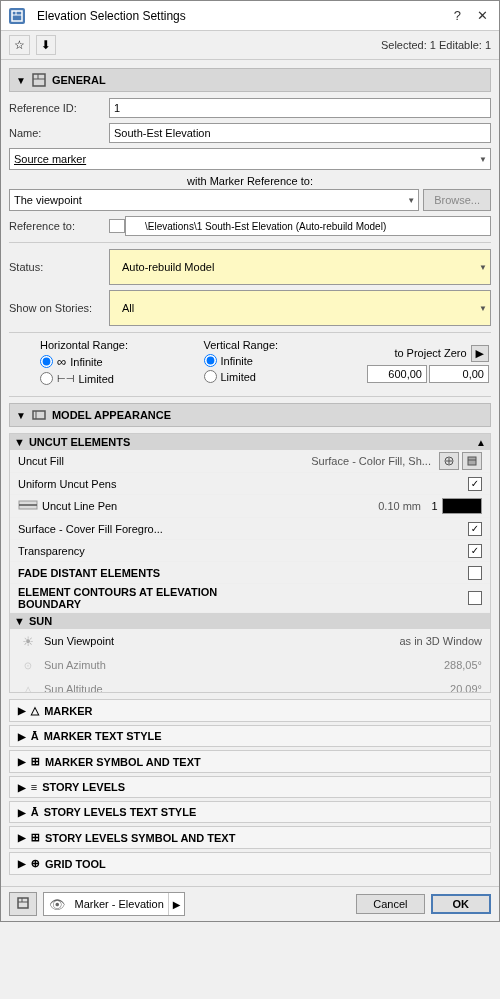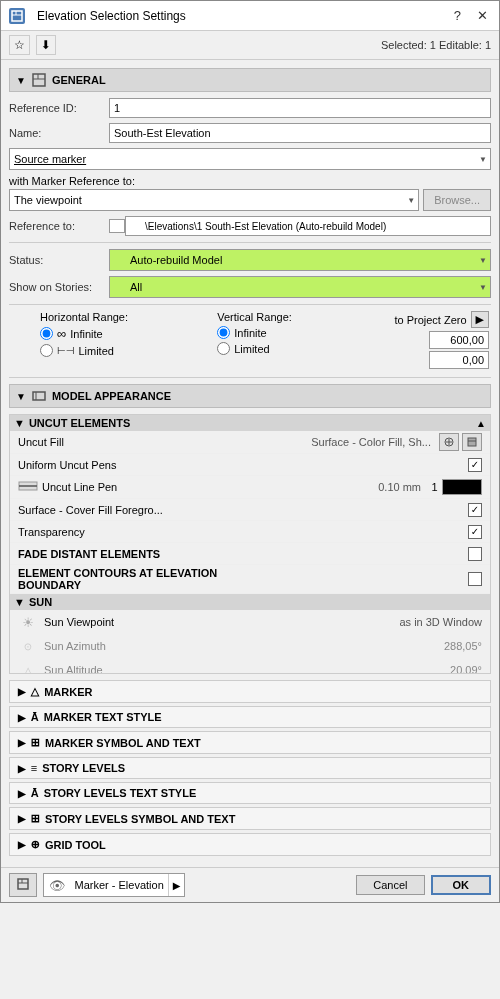--- a/index.html
+++ b/index.html
@@ -104,20 +104,21 @@
       width: 16px;
       height: 16px;
       display: inline-flex;
       align-items: center;
       justify-content: center;
     }
     .form-row {
       display: flex;
       align-items: center;
       margin-bottom: 5px;
+      justify-content: center;
     }
     .form-label {
       min-width: 100px;
       color: #333;
       font-size: 11px;
     }
     .form-input {
       flex: 1;
       border: 1px solid #999;
       padding: 2px 4px;
@@ -126,24 +127,24 @@
       height: 20px;
     }
     .select-wrapper {
       flex: 1;
       position: relative;
       display: flex;
     }
     .select-wrapper select {
       width: 100%;
       border: 1px solid #999;
-      padding: 2px 20px;
-      font-size: 11px;
-      background: #bef264;
-      height: 22px;
+      padding: 2px 12px;
+      font-size: 11px;
+      background: #fef9c3;
+      height: 36px;
       appearance: none;
       -webkit-appearance: none;
     }
     .select-wrapper::after {
       content: '▼';
       position: absolute;
       right: 4px;
       top: 50%;
       transform: translateY(-50%);
       font-size: 8px;
@@ -464,21 +465,21 @@
       width: 20px;
       height: 20px;
       display: flex;
       align-items: center;
       justify-content: center;
       font-size: 13px;
       color: #aaa;
     }
     .range-inputs {
       display: flex;
-      flex-direction: column;
+      flex-direction: row;
       gap: 2px;
     }
   </style>
 </head>
 <body>
 
 <div class="window">
 
   <div class="title-bar">
     <div class="title-bar-left">

